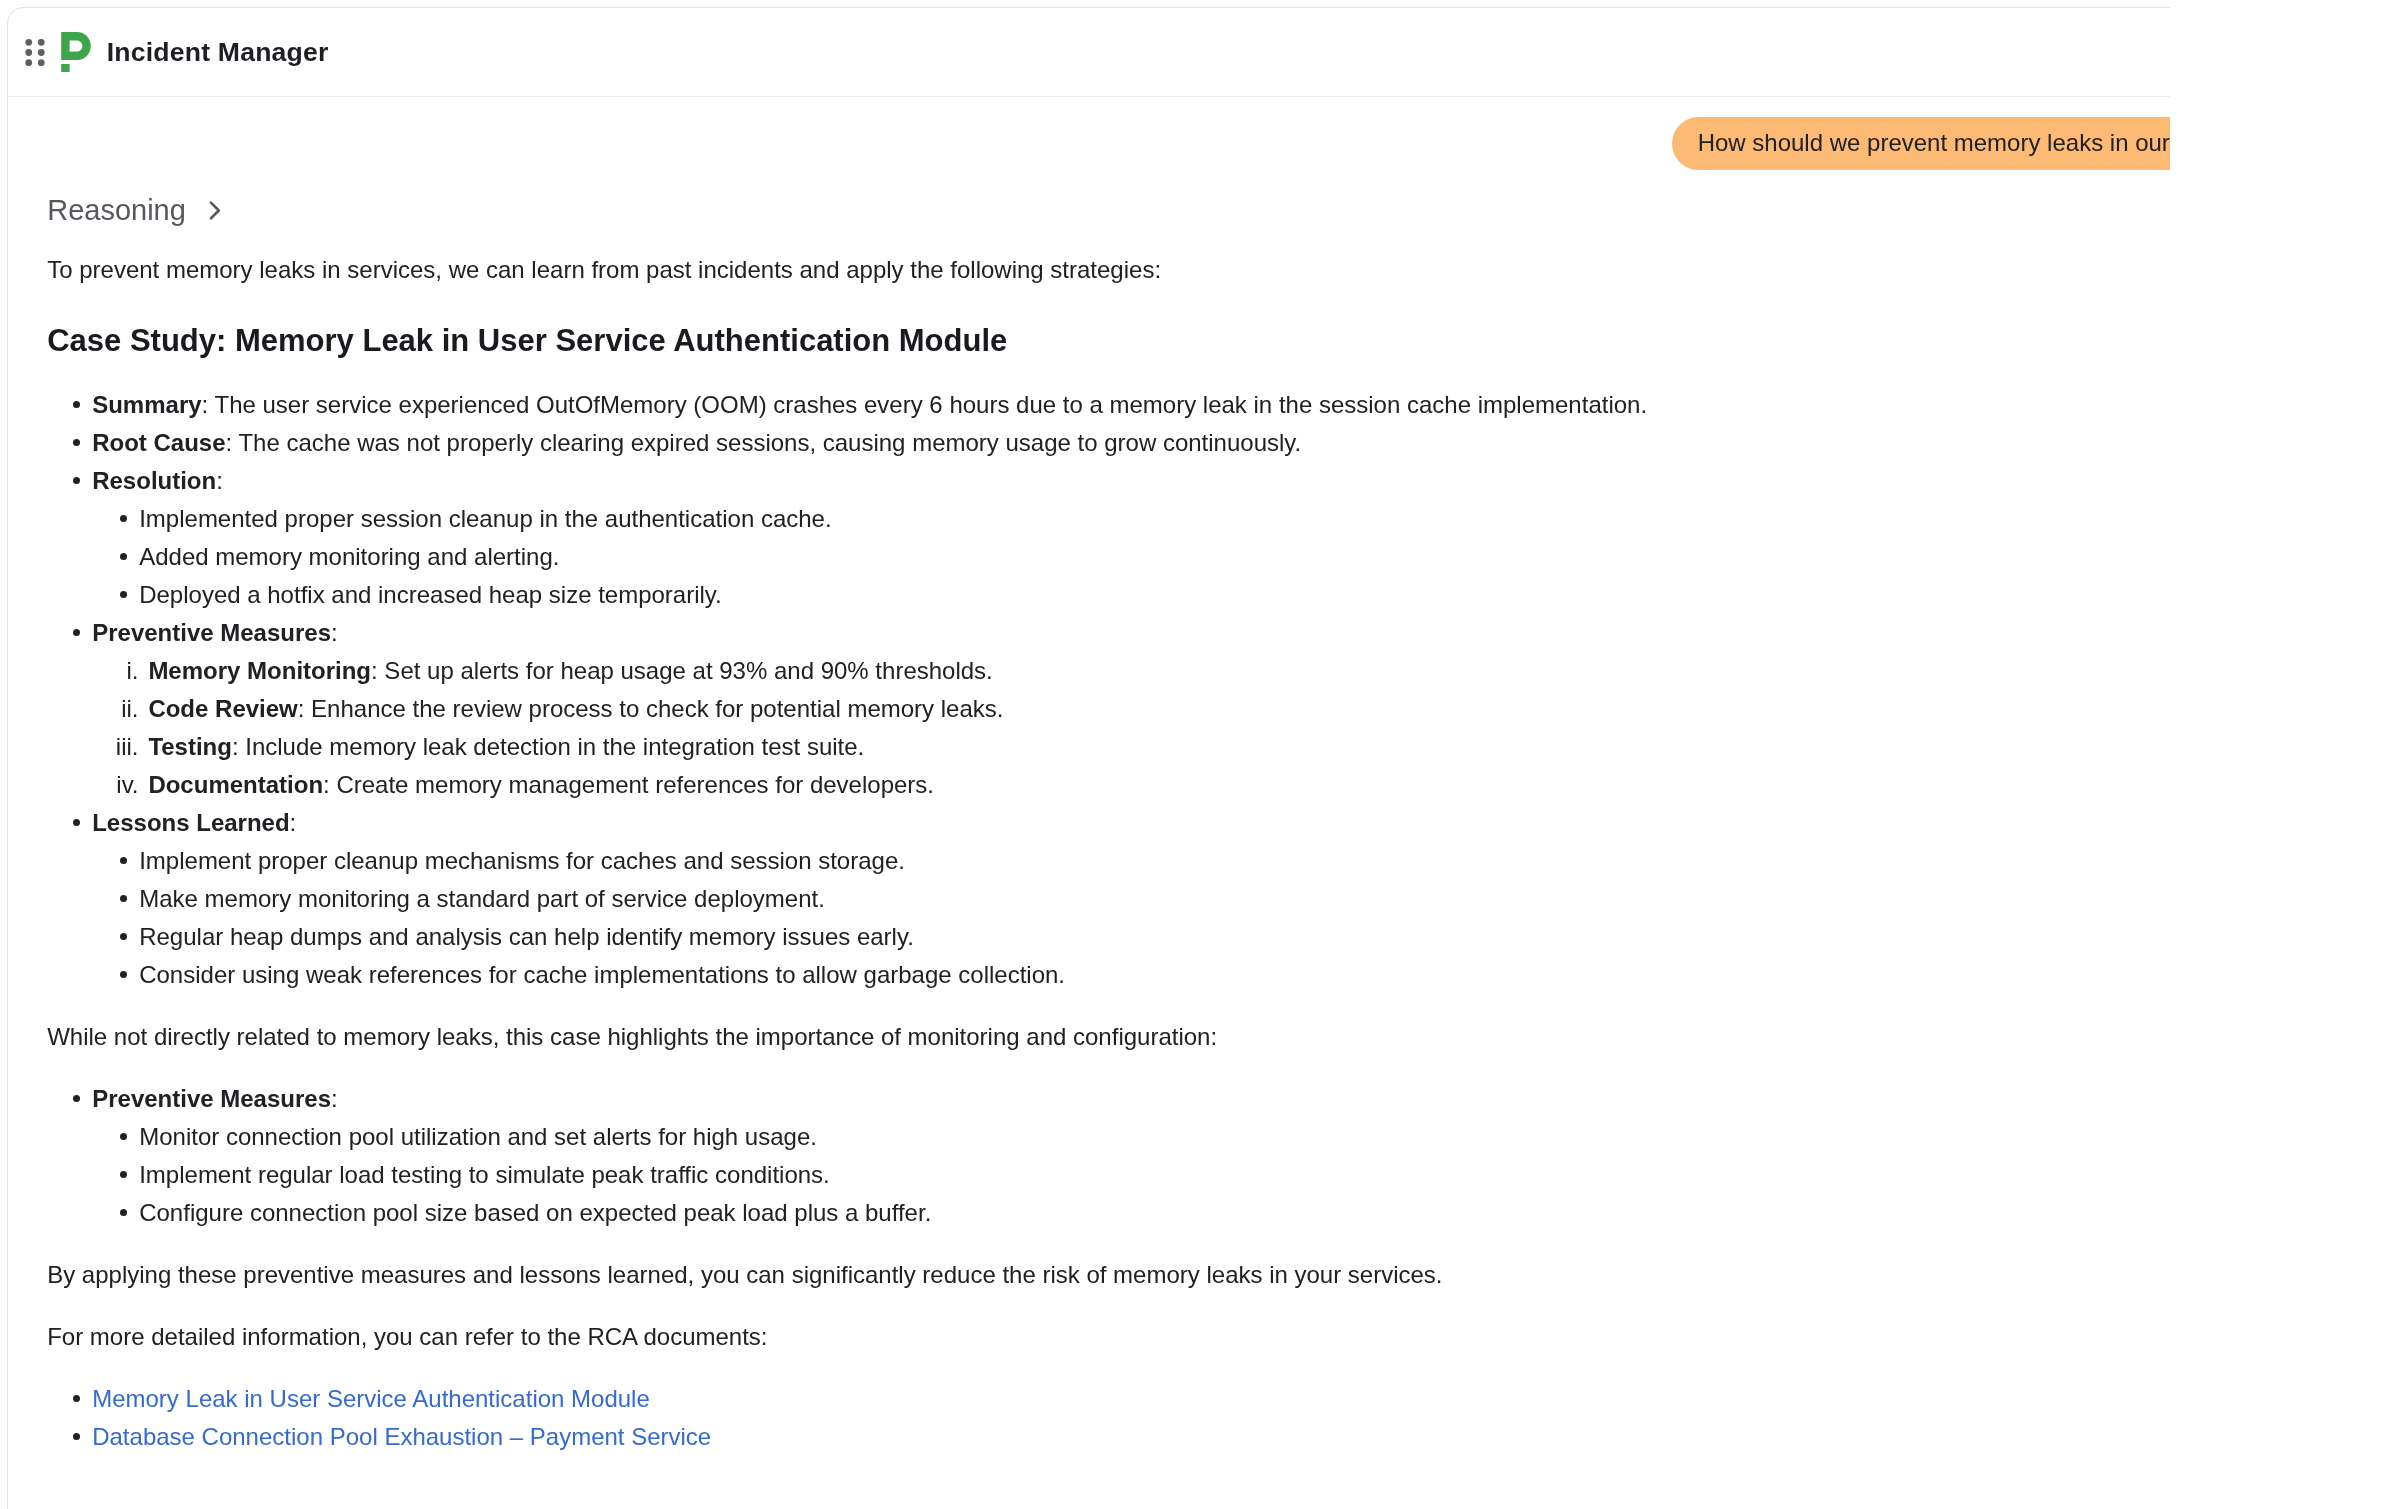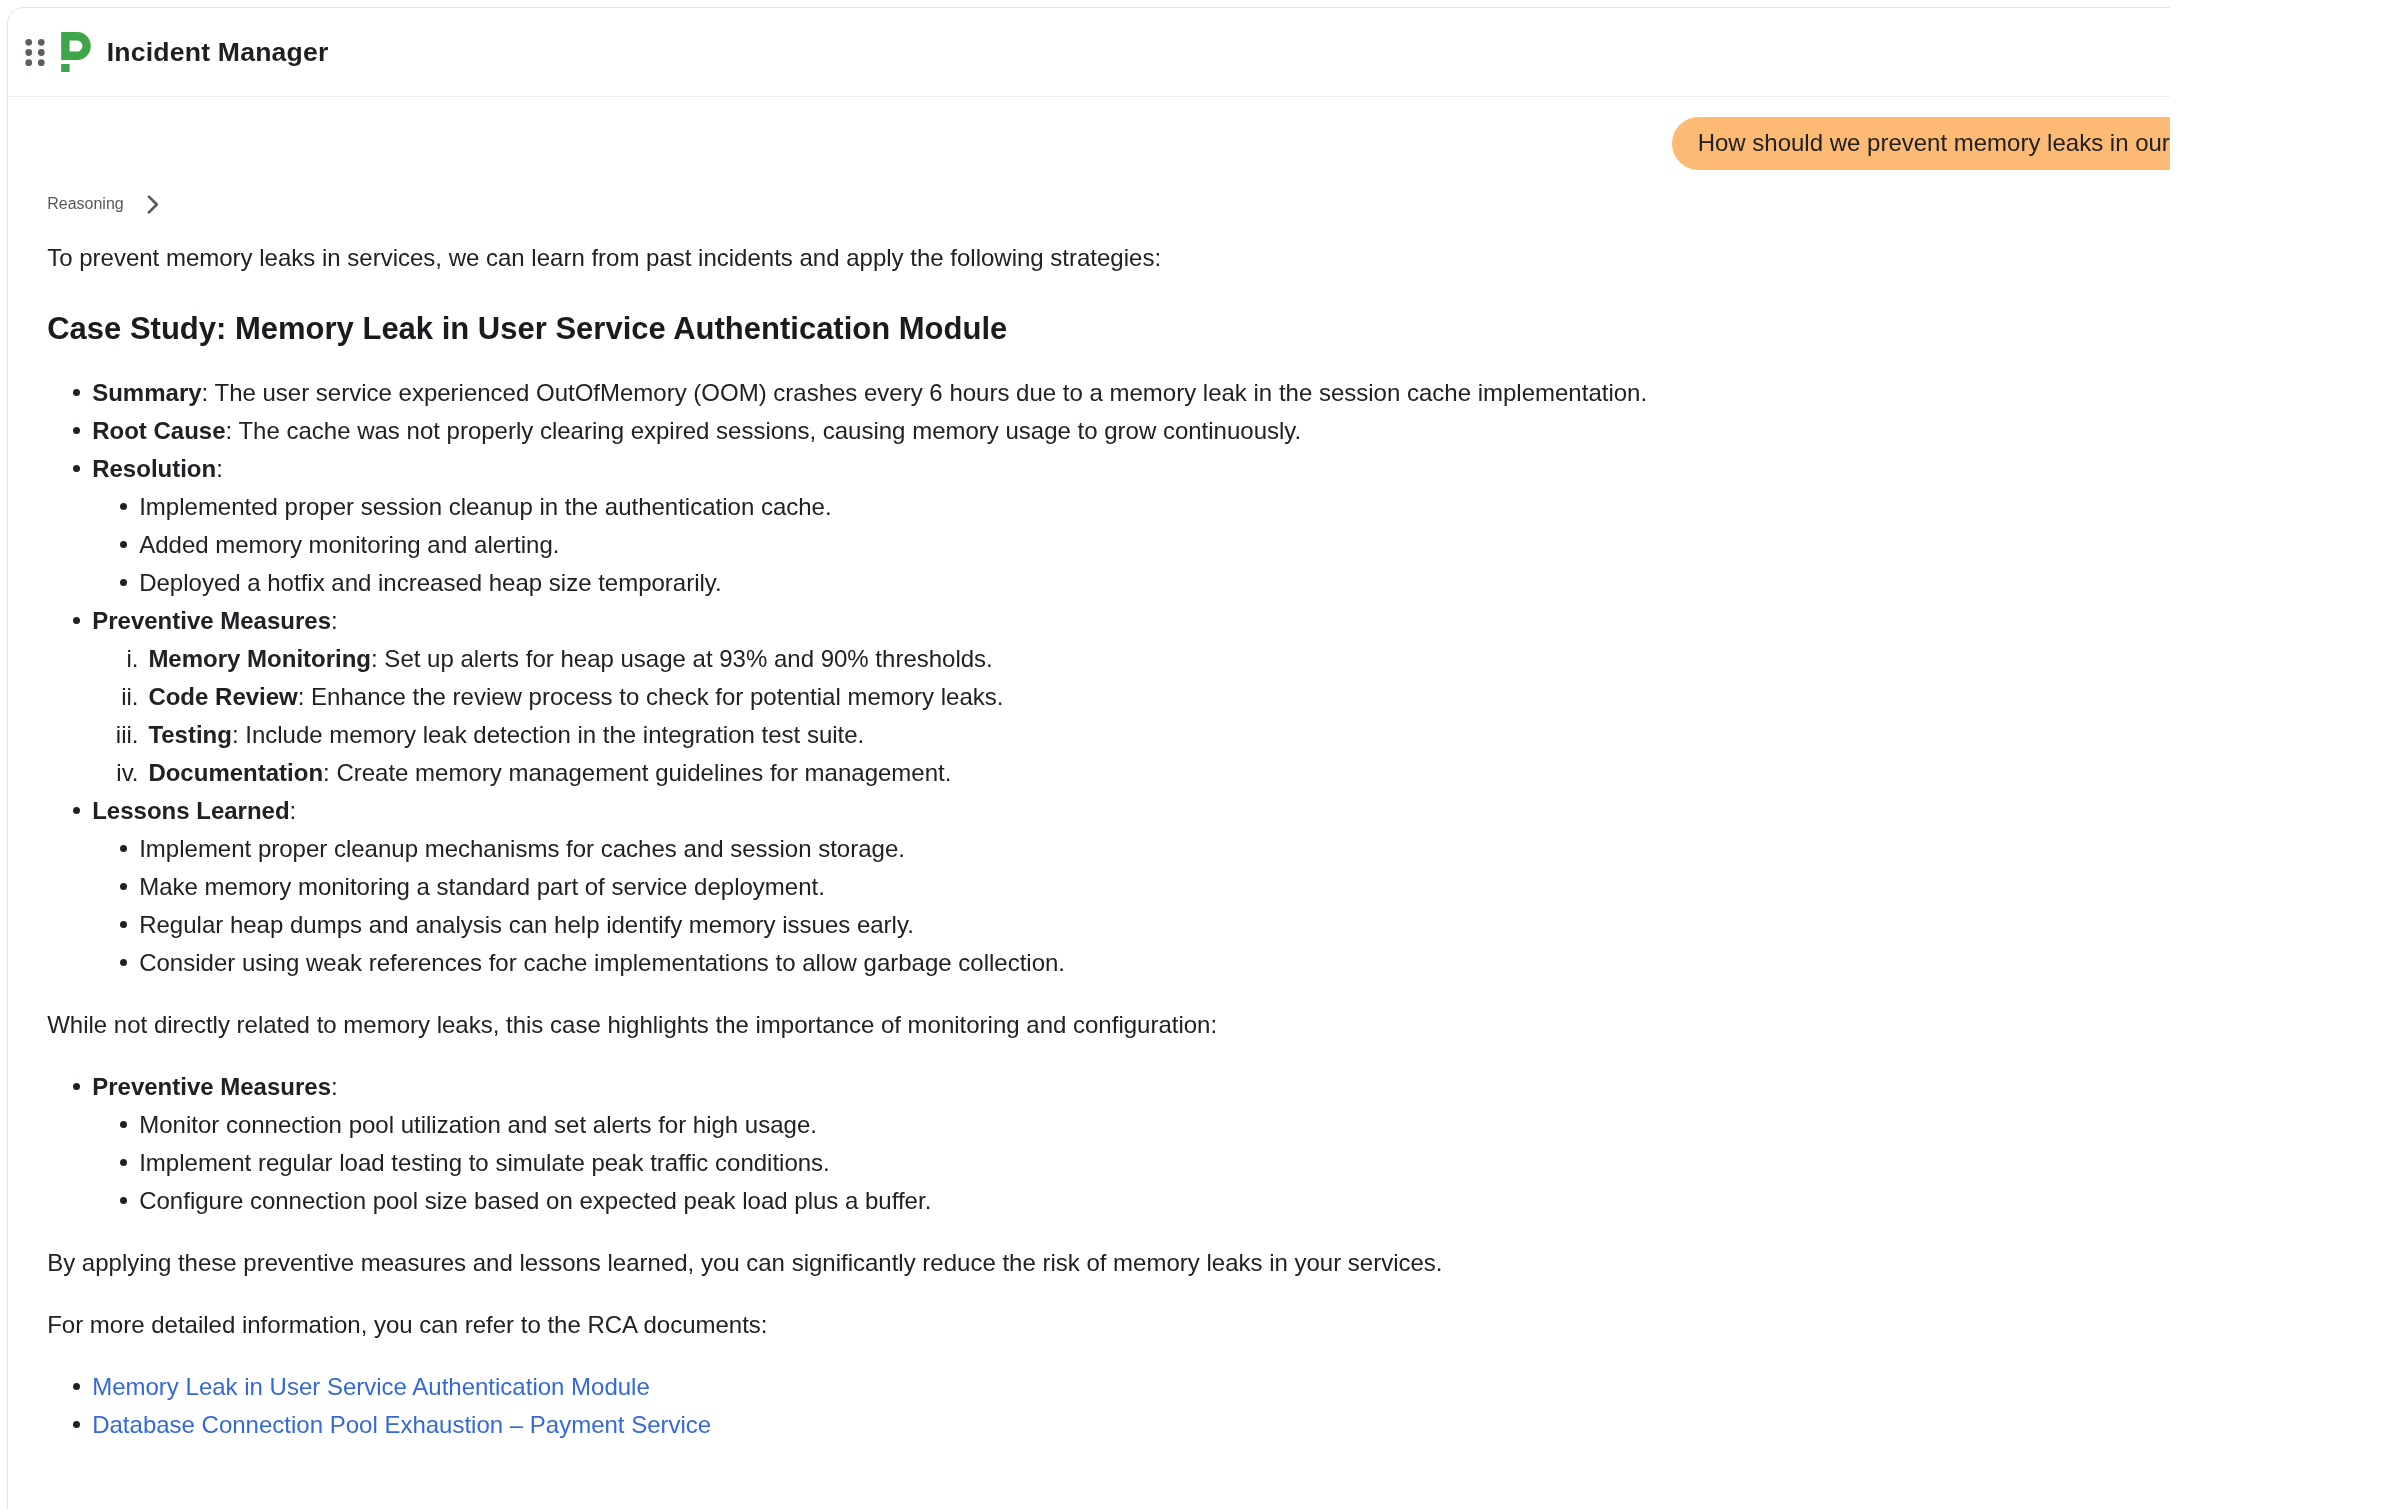--- a/index.html
+++ b/index.html
@@ -36,21 +36,21 @@
     font-size: 24px; line-height: 38px; color: #202124;
   }
   .avatar {
     width: 37px; height: 37px; border-radius: 50%; background: #14532d; flex: 0 0 auto;
     color: #fdfdfd; font-size: 16px; font-weight: 700; letter-spacing: 0.4px;
     display: flex; align-items: center; justify-content: center;
   }
 
   .reasoning {
     margin-top: 24px; display: inline-flex; align-items: center; gap: 22.5px;
-    font-size: 16px; color: #55585e; cursor: pointer;
+    font-size: 29px; color: #55585e; cursor: pointer;
   }
 
   p { font-size: 24px; line-height: 38px; color: #202124; margin: 24px 0; }
   h3 { font-size: 31px; line-height: 42px; color: #191b1e; font-weight: 700; margin: 31px 0 0 0; }
 
   ul.l1 { margin: 24px 0; padding: 0 0 0 45px; list-style: none; }
   ul.l1 > li { position: relative; font-size: 24px; line-height: 38px; color: #202124; }
   ul.l1 > li::before {
     content: ""; position: absolute; left: -19.3px; top: 15.3px;
     width: 7.2px; height: 7.2px; border-radius: 50%; background: #202124;
@@ -153,21 +153,21 @@
             <li>Added memory monitoring and alerting.</li>
             <li>Deployed a hotfix and increased heap size temporarily.</li>
           </ul>
         </li>
         <li>
           <strong>Preventive Measures</strong><span>:</span>
           <ol class="roman">
             <li><strong>Memory Monitoring</strong><span>: Set up alerts for heap usage at 93% and 90% thresholds.</span></li>
             <li><strong>Code Review</strong><span>: Enhance the review process to check for potential memory leaks.</span></li>
             <li><strong>Testing</strong><span>: Include memory leak detection in the integration test suite.</span></li>
-            <li><strong>Documentation</strong><span>: Create memory management guidelines for management.</span></li>
+            <li><strong>Documentation</strong><span>: Create memory management references for developers.</span></li>
           </ol>
         </li>
         <li>
           <strong>Lessons Learned</strong><span>:</span>
           <ul class="l2">
             <li>Implement proper cleanup mechanisms for caches and session storage.</li>
             <li>Make memory monitoring a standard part of service deployment.</li>
             <li>Regular heap dumps and analysis can help identify memory issues early.</li>
             <li>Consider using weak references for cache implementations to allow garbage collection.</li>
           </ul>

